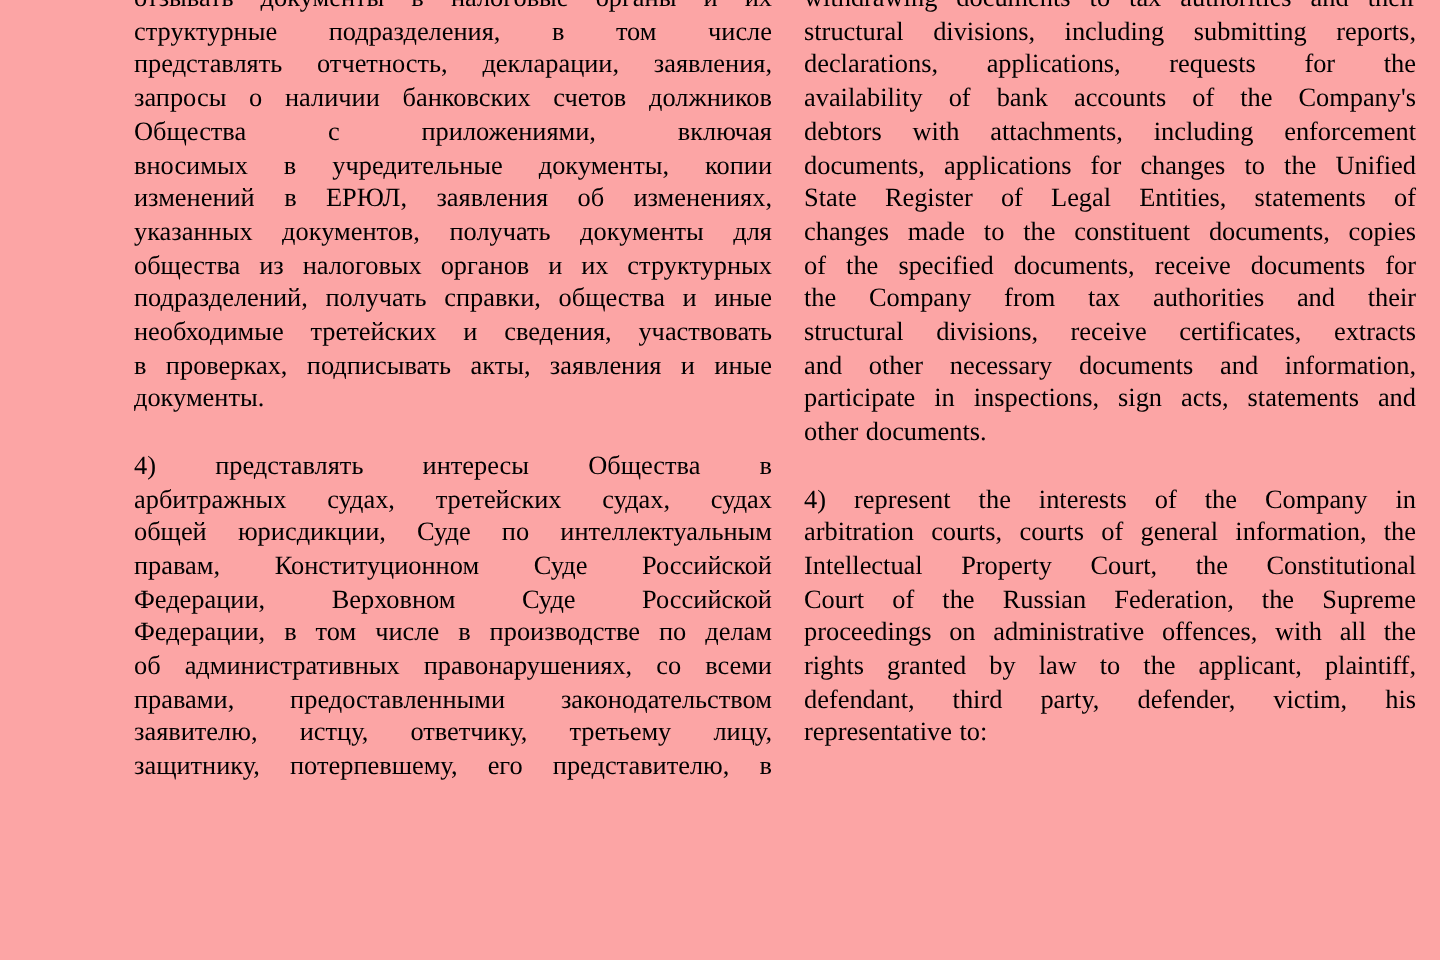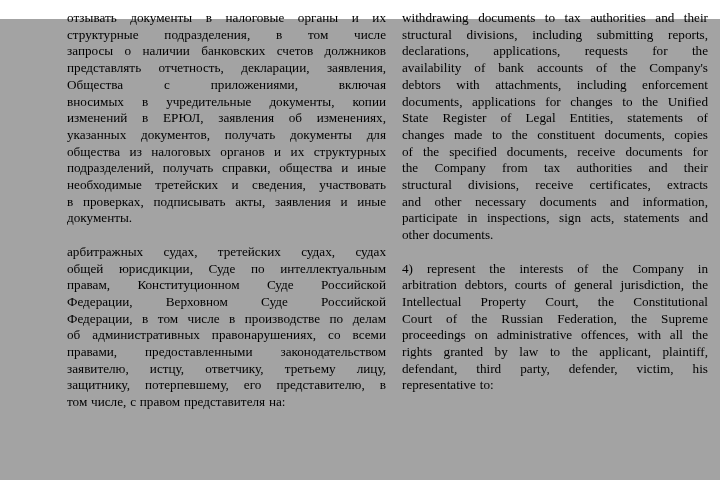--- a/index.html
+++ b/index.html
@@ -10,22 +10,21 @@
     width: 720px;
     height: 480px;
     background: #ffffff;
     overflow: hidden;
     position: relative;
     font-family: "Liberation Serif", "DejaVu Serif", serif;
   }
   .page {
     position: absolute;
     inset: 0;
-    background: #a3a3a3;
-    margin-top: 19px;
+    background: #fca5a5;
   }
   .col {
     position: absolute;
     top: -9px;
     color: #000000;
     font-size: 13.2px;
     line-height: 16.7px;
     word-spacing: 0.5px;
   }
   .col-ru {
@@ -51,43 +50,43 @@
   }
 </style>
 </head>
 <body>
 
 <div class="page">
   <div class="col col-ru" lang="ru">
       <div class="para">
         <div class="ln">отзывать документы в налоговые органы и их</div>
         <div class="ln">структурные подразделения, в том числе</div>
+        <div class="ln">представлять отчетность, декларации, заявления,</div>
         <div class="ln">запросы о наличии банковских счетов должников</div>
-        <div class="ln">представлять отчетность, декларации, заявления,</div>
         <div class="ln">Общества с приложениями, включая</div>
         <div class="ln">вносимых в учредительные документы, копии</div>
         <div class="ln">изменений в ЕРЮЛ, заявления об изменениях,</div>
         <div class="ln">указанных документов, получать документы для</div>
         <div class="ln">общества из налоговых органов и их структурных</div>
         <div class="ln">подразделений, получать справки, общества и иные</div>
         <div class="ln">необходимые третейских и сведения, участвовать</div>
         <div class="ln">в проверках, подписывать акты, заявления и иные</div>
         <div class="ln ln-last">документы.</div>
       </div>
       <div class="para">
+        <div class="ln">4) представлять интересы Общества в</div>
         <div class="ln">арбитражных судах, третейских судах, судах</div>
         <div class="ln">общей юрисдикции, Суде по интеллектуальным</div>
         <div class="ln">правам, Конституционном Суде Российской</div>
         <div class="ln">Федерации, Верховном Суде Российской</div>
         <div class="ln">Федерации, в том числе в производстве по делам</div>
         <div class="ln">об административных правонарушениях, со всеми</div>
         <div class="ln">правами, предоставленными законодательством</div>
         <div class="ln">заявителю, истцу, ответчику, третьему лицу,</div>
         <div class="ln">защитнику, потерпевшему, его представителю, в</div>
-        <div class="ln ln-last">том числе, с правом представителя на:</div>
       </div>
     </div>
   <div class="col col-en" lang="en">
       <div class="para">
         <div class="ln">withdrawing documents to tax authorities and their</div>
         <div class="ln">structural divisions, including submitting reports,</div>
         <div class="ln">declarations, applications, requests for the</div>
         <div class="ln">availability of bank accounts of the Company's</div>
         <div class="ln">debtors with attachments, including enforcement</div>
         <div class="ln">documents, applications for changes to the Unified</div>
@@ -95,21 +94,21 @@
         <div class="ln">changes made to the constituent documents, copies</div>
         <div class="ln">of the specified documents, receive documents for</div>
         <div class="ln">the Company from tax authorities and their</div>
         <div class="ln">structural divisions, receive certificates, extracts</div>
         <div class="ln">and other necessary documents and information,</div>
         <div class="ln">participate in inspections, sign acts, statements and</div>
         <div class="ln ln-last">other documents.</div>
       </div>
       <div class="para">
         <div class="ln">4) represent the interests of the Company in</div>
-        <div class="ln">arbitration debtors, courts of general jurisdiction, the</div>
+        <div class="ln">arbitration courts, courts of general information, the</div>
         <div class="ln">Intellectual Property Court, the Constitutional</div>
         <div class="ln">Court of the Russian Federation, the Supreme</div>
         <div class="ln">proceedings on administrative offences, with all the</div>
         <div class="ln">rights granted by law to the applicant, plaintiff,</div>
         <div class="ln">defendant, third party, defender, victim, his</div>
         <div class="ln ln-last">representative to:</div>
       </div>
     </div>
 </div>
 

